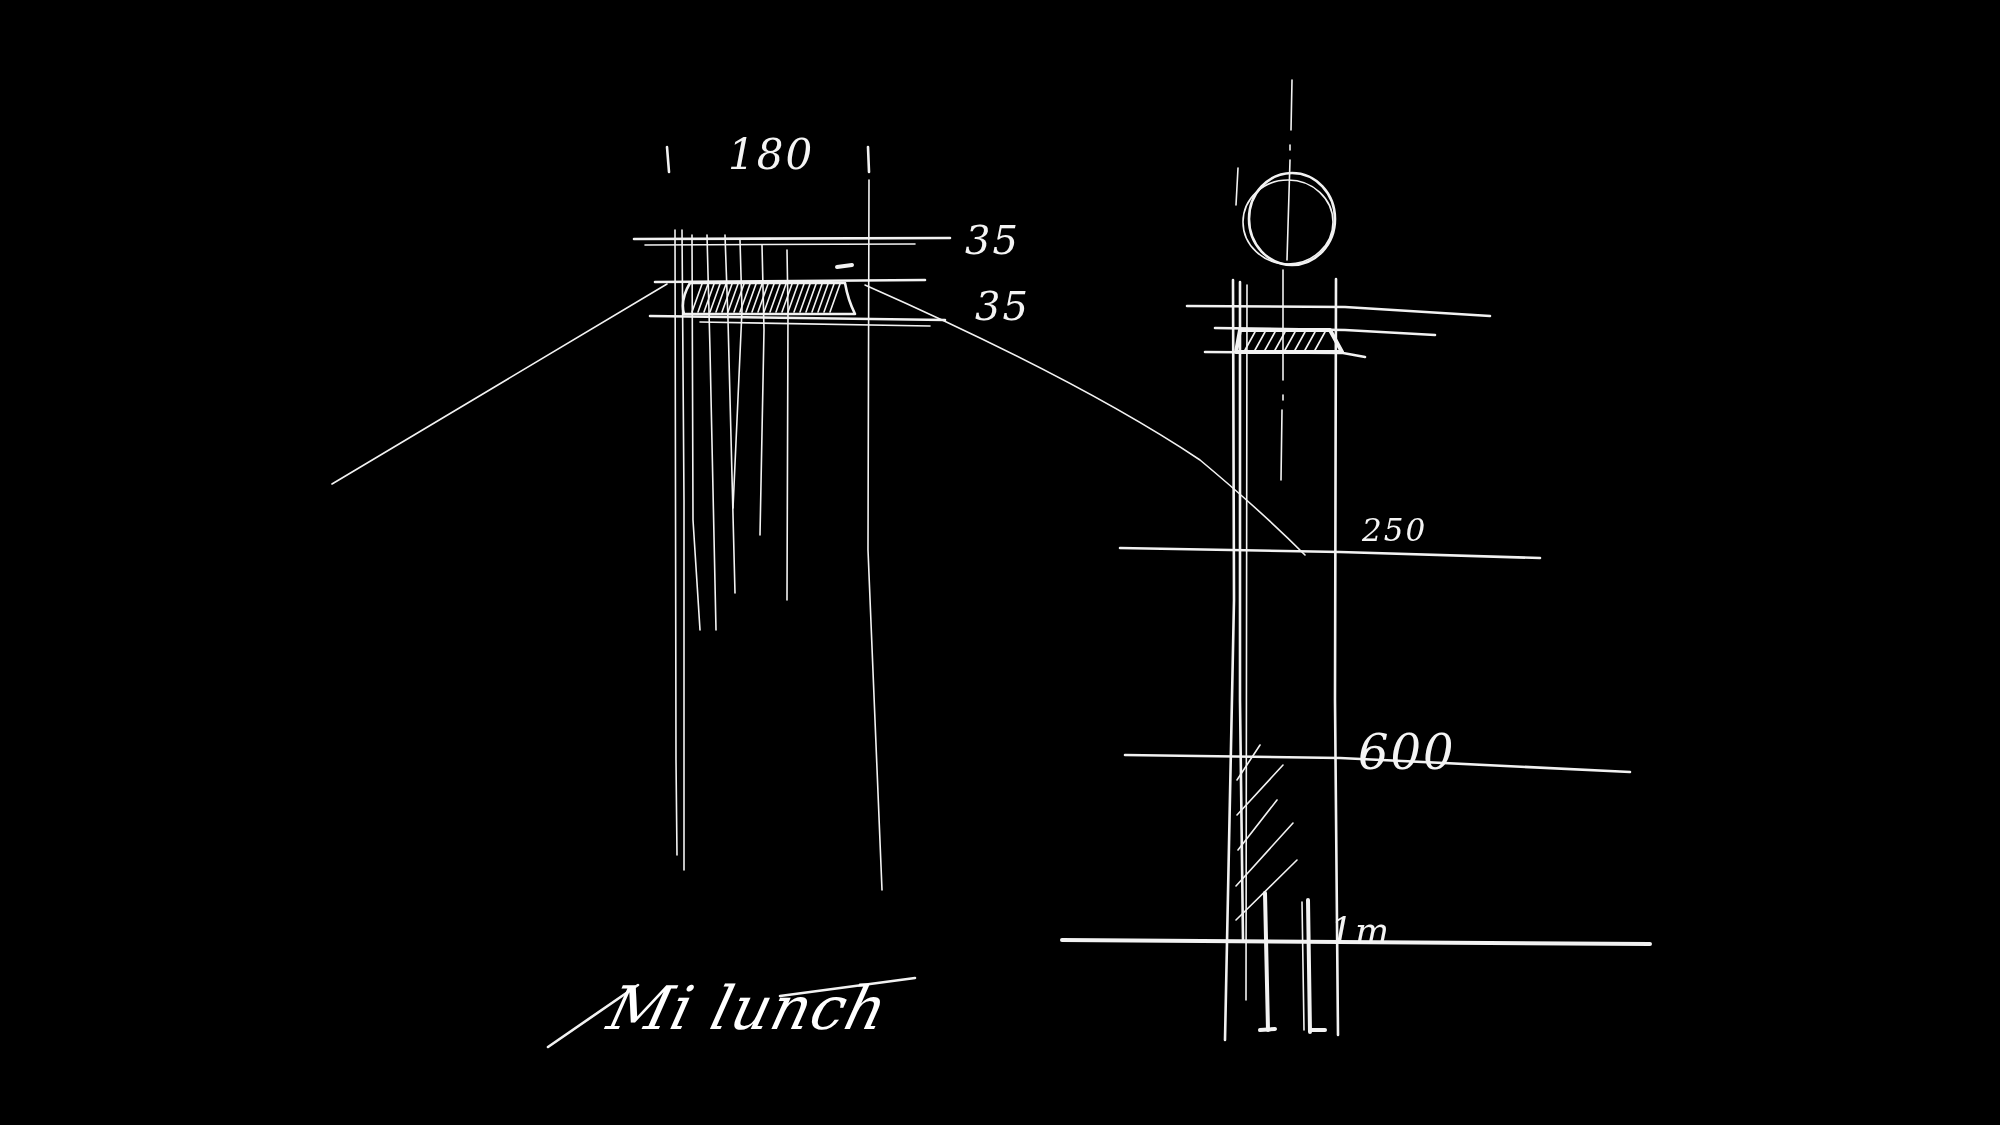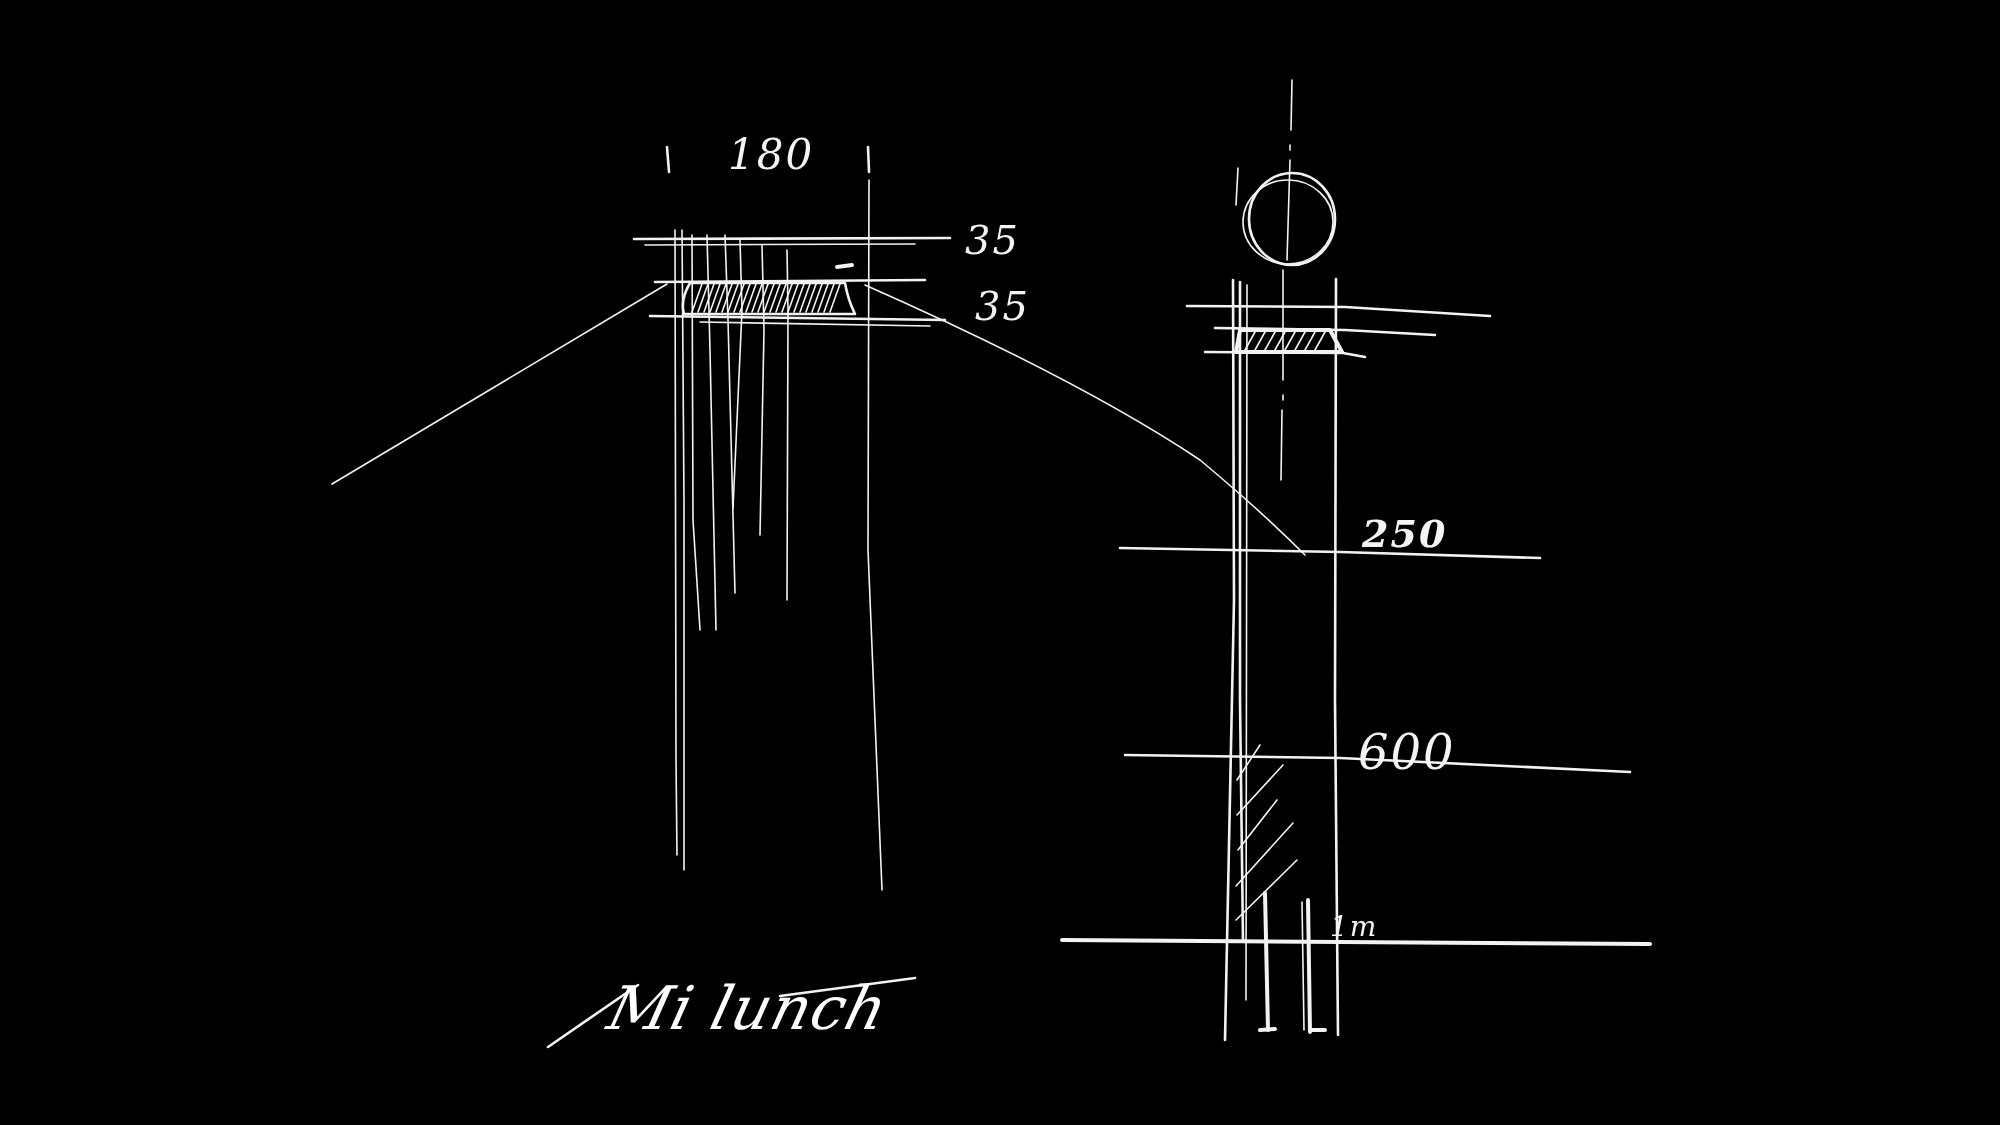--- a/index.html
+++ b/index.html
@@ -139,18 +139,18 @@
     </g>
 
     <path class="stroke med" d="M548 1047 L638 985"></path>
     <path class="stroke med" d="M780 996 L915 978"></path>
   </svg>
 
   <span class="label" style="left:728px; top:134px; font-size:42px;">180</span>
   <span class="label" style="left:965px; top:220px; font-size:40px;">35</span>
   <span class="label" style="left:975px; top:286px; font-size:40px;">35</span>
 
-  <span class="label" style="left:1362px; top:515px; font-size:38px;font-weight:bold;">250</span>
+  <span class="label" style="left:1362px; top:515px; font-size:31px;">250</span>
   <span class="label" style="left:1358px; top:728px; font-size:48px;">600</span>
-  <span class="label" style="left:1330px; top:913px; font-size:28px;">1m</span>
+  <span class="label" style="left:1330px; top:913px; font-size:36px;">1m</span>
 
   <span class="sig" style="left:610px; top:978px;">Mi lunch</span>
 </div>
 
 </body></html>

